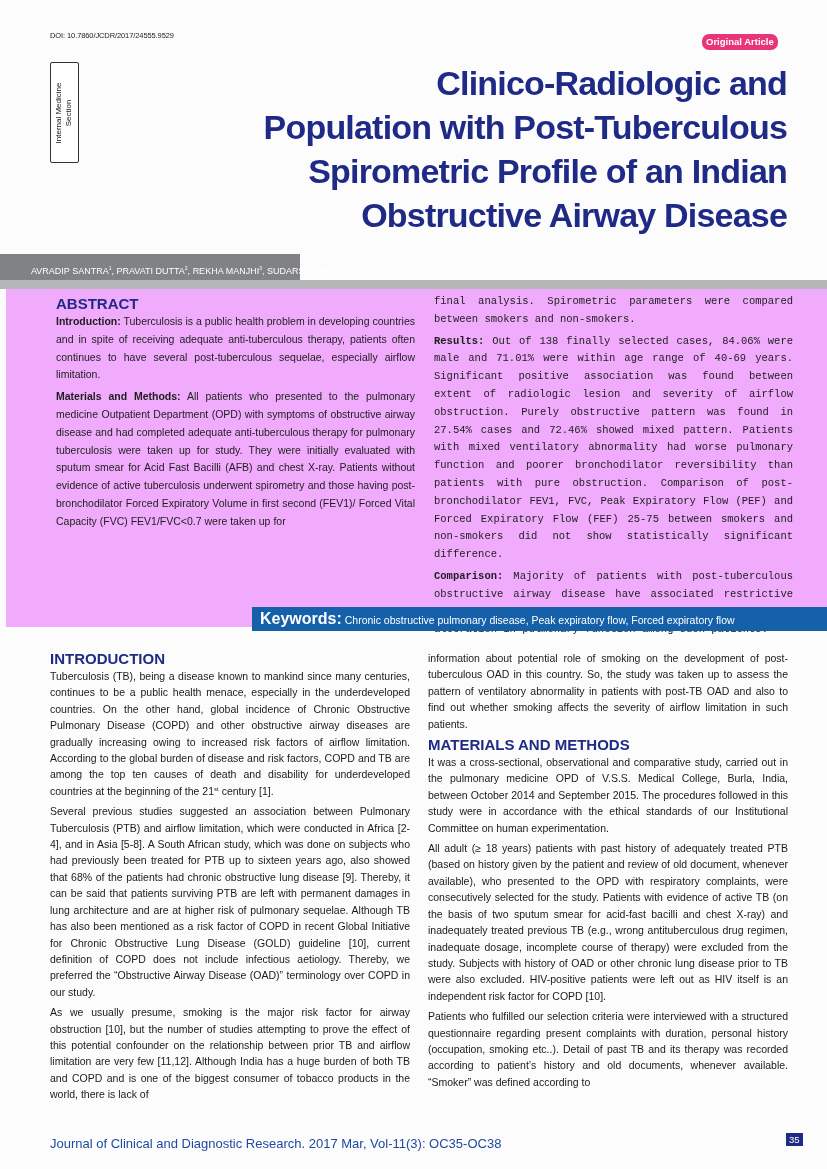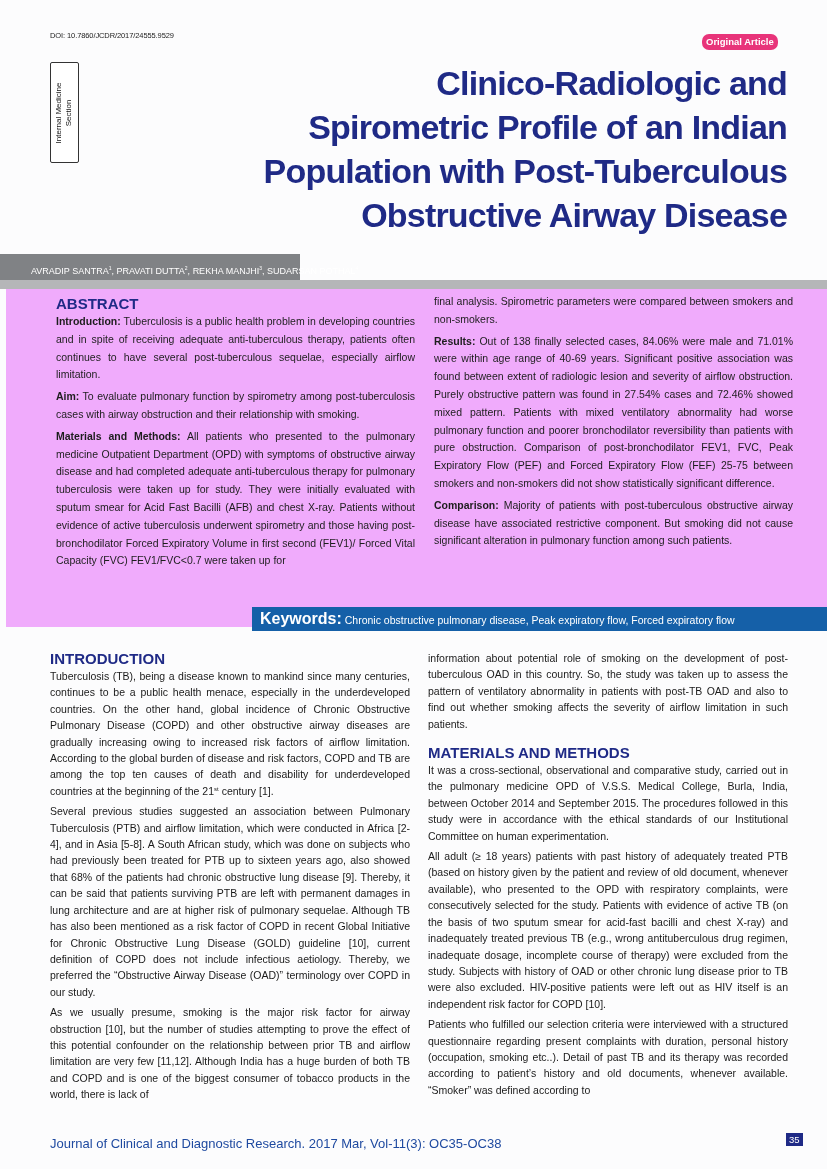--- a/index.html
+++ b/index.html
@@ -38,41 +38,41 @@
 
   .abstract-topbar { position: absolute; left: 0; top: 280px; width: 827px; height: 9px; background: #b5b6b8; }
   .abstract-box {
     position: absolute; left: 6px; top: 289px; width: 827px; height: 338px; background: #f0abfc;
   }
   .abs-col {
     position: absolute; top: 6px; width: 359px; font-size: 10.5px; line-height: 17.8px;
     text-align: justify; color: #1d1d1d;
   }
   .abs-col.left { left: 50px; }
-  .abs-col.right { left: 428px; top: 4px; }
+  .abs-col.right { left: 428px; top: 4px; font-family: Liberation Mono, monospace; }
   .abs-col p { margin-bottom: 4px; }
   .abs-col b { font-weight: bold; }
   .abs-heading { color: #1f2a86; font-weight: bold; font-size: 15px; line-height: 18px; }
 
   .keywords {
     position: absolute; left: 252px; top: 607px; width: 575px; height: 24px;
     background: #1560a8; color: #fff; font-size: 10.5px; line-height: 24px; padding-left: 8px;
     white-space: nowrap; overflow: hidden;
   }
   .keywords b { font-size: 16px; }
 
   .col {
     position: absolute; width: 360px; font-size: 10.5px; line-height: 16.4px;
     text-align: justify; color: #1a1a1a;
   }
   .col.left { left: 50px; top: 650px; }
   .col.right { left: 428px; top: 650px; }
   .col p { margin-bottom: 4px; }
   .sec-heading { color: #1f2a86; font-weight: bold; font-size: 15px; line-height: 18px; }
-  .sec-heading.mt { margin-top: 12px; }
+  .sec-heading.mt { margin-top: 4px; }
   .col sup { font-size: 6px; vertical-align: 4px; line-height: 0; }
 
   .footer { position: absolute; left: 50px; top: 1136px; font-size: 13px; color: #1f4aa0; }
   .page-no {
     position: absolute; left: 786px; top: 1133px; width: 17px; height: 13px;
     background: #1f2a86; color: #fff; font-size: 9.5px; line-height: 13px; padding-left: 3px;
   }
 </style>
 </head>
 <body>
@@ -83,38 +83,37 @@
   <div class="rot">
     <div>Internal Medicine</div>
     <div>Section</div>
   </div>
 </div>
 
 <div class="badge">Original Article</div>
 
 <h1 class="title">
   <div>Clinico-Radiologic and</div>
+  <div>Population with Post-Tuberculous</div>
   <div>Spirometric Profile of an Indian</div>
-  <div>Population with Post-Tuberculous</div>
   <div>Obstructive Airway Disease</div>
 </h1>
 
 <div class="authors-band">
   <span>AVRADIP SANTRA</span><sup>1</sup>,
   <span>PRAVATI DUTTA</span><sup>2</sup>,
   <span>REKHA MANJHI</span><sup>3</sup>,
   <span>SUDARSAN POTHAL</span><sup>4</sup>
 </div>
 
 <div class="abstract-topbar"></div>
 <div class="abstract-box">
   <div class="abs-col left">
     <div class="abs-heading">ABSTRACT</div>
     <p><b>Introduction:</b><span> Tuberculosis is a public health problem in developing countries and in spite of receiving adequate anti-tuberculous therapy, patients often continues to have several post-tuberculous sequelae, especially airflow limitation.</span></p>
-    <p><b>Aim:</b><span> To evaluate pulmonary function by spirometry among post-tuberculosis cases with airway obstruction and their relationship with smoking.</span></p>
     <p><b>Materials and Methods:</b><span> All patients who presented to the pulmonary medicine Outpatient Department (OPD) with symptoms of obstructive airway disease and had completed adequate anti-tuberculous therapy for pulmonary tuberculosis were taken up for study. They were initially evaluated with sputum smear for Acid Fast Bacilli (AFB) and chest X-ray. Patients without evidence of active tuberculosis underwent spirometry and those having post-bronchodilator Forced Expiratory Volume in first second (FEV1)/ Forced Vital Capacity (FVC) FEV1/FVC&lt;0.7 were taken up for</span></p>
   </div>
   <div class="abs-col right">
     <p>final analysis. Spirometric parameters were compared between smokers and non-smokers.</p>
     <p><b>Results:</b><span> Out of 138 finally selected cases, 84.06% were male and 71.01% were within age range of 40-69 years. Significant positive association was found between extent of radiologic lesion and severity of airflow obstruction. Purely obstructive pattern was found in 27.54% cases and 72.46% showed mixed pattern. Patients with mixed ventilatory abnormality had worse pulmonary function and poorer bronchodilator reversibility than patients with pure obstruction. Comparison of post-bronchodilator FEV1, FVC, Peak Expiratory Flow (PEF) and Forced Expiratory Flow (FEF) 25-75 between smokers and non-smokers did not show statistically significant difference.</span></p>
     <p><b>Comparison:</b><span> Majority of patients with post-tuberculous obstructive airway disease have associated restrictive component. But smoking did not cause significant alteration in pulmonary function among such patients.</span></p>
   </div>
 </div>
 
 <div class="keywords">

